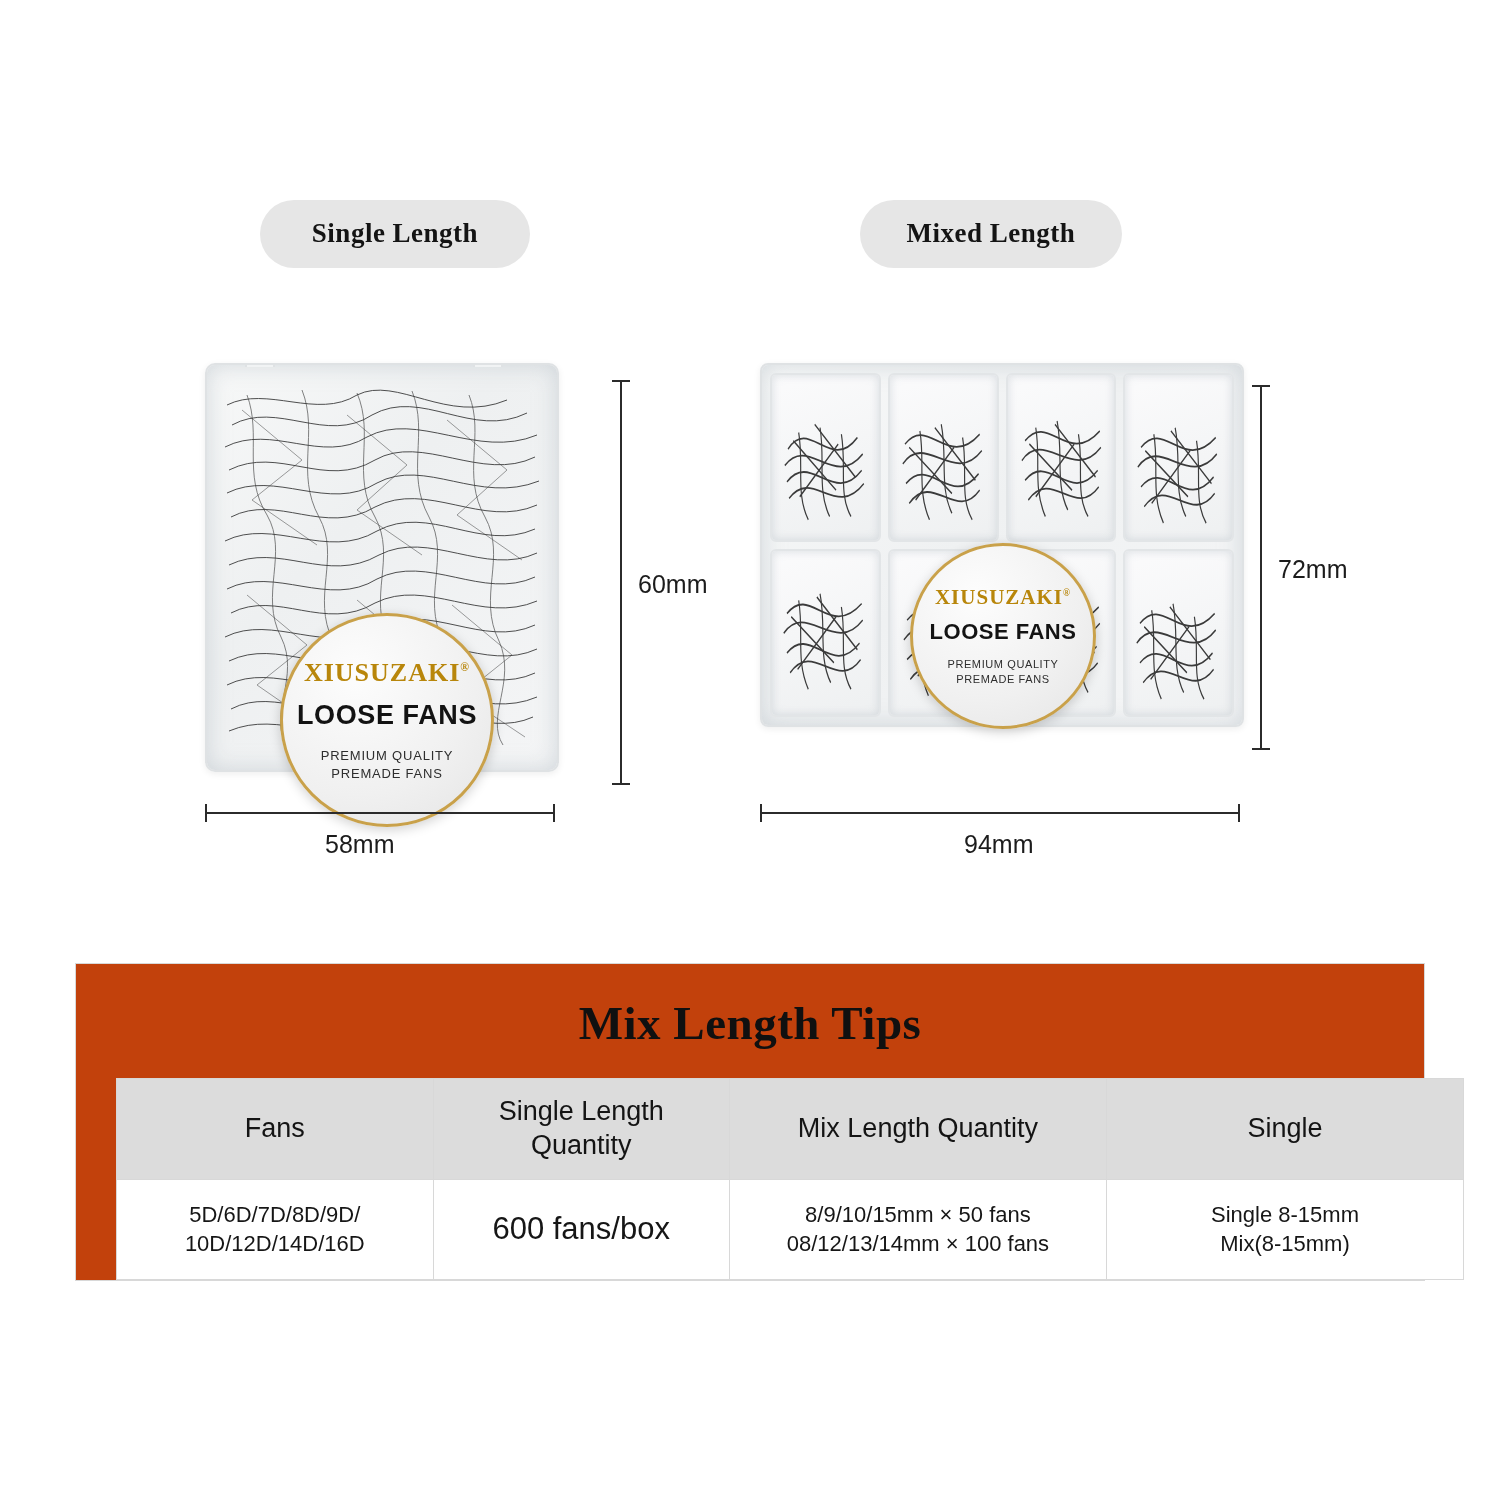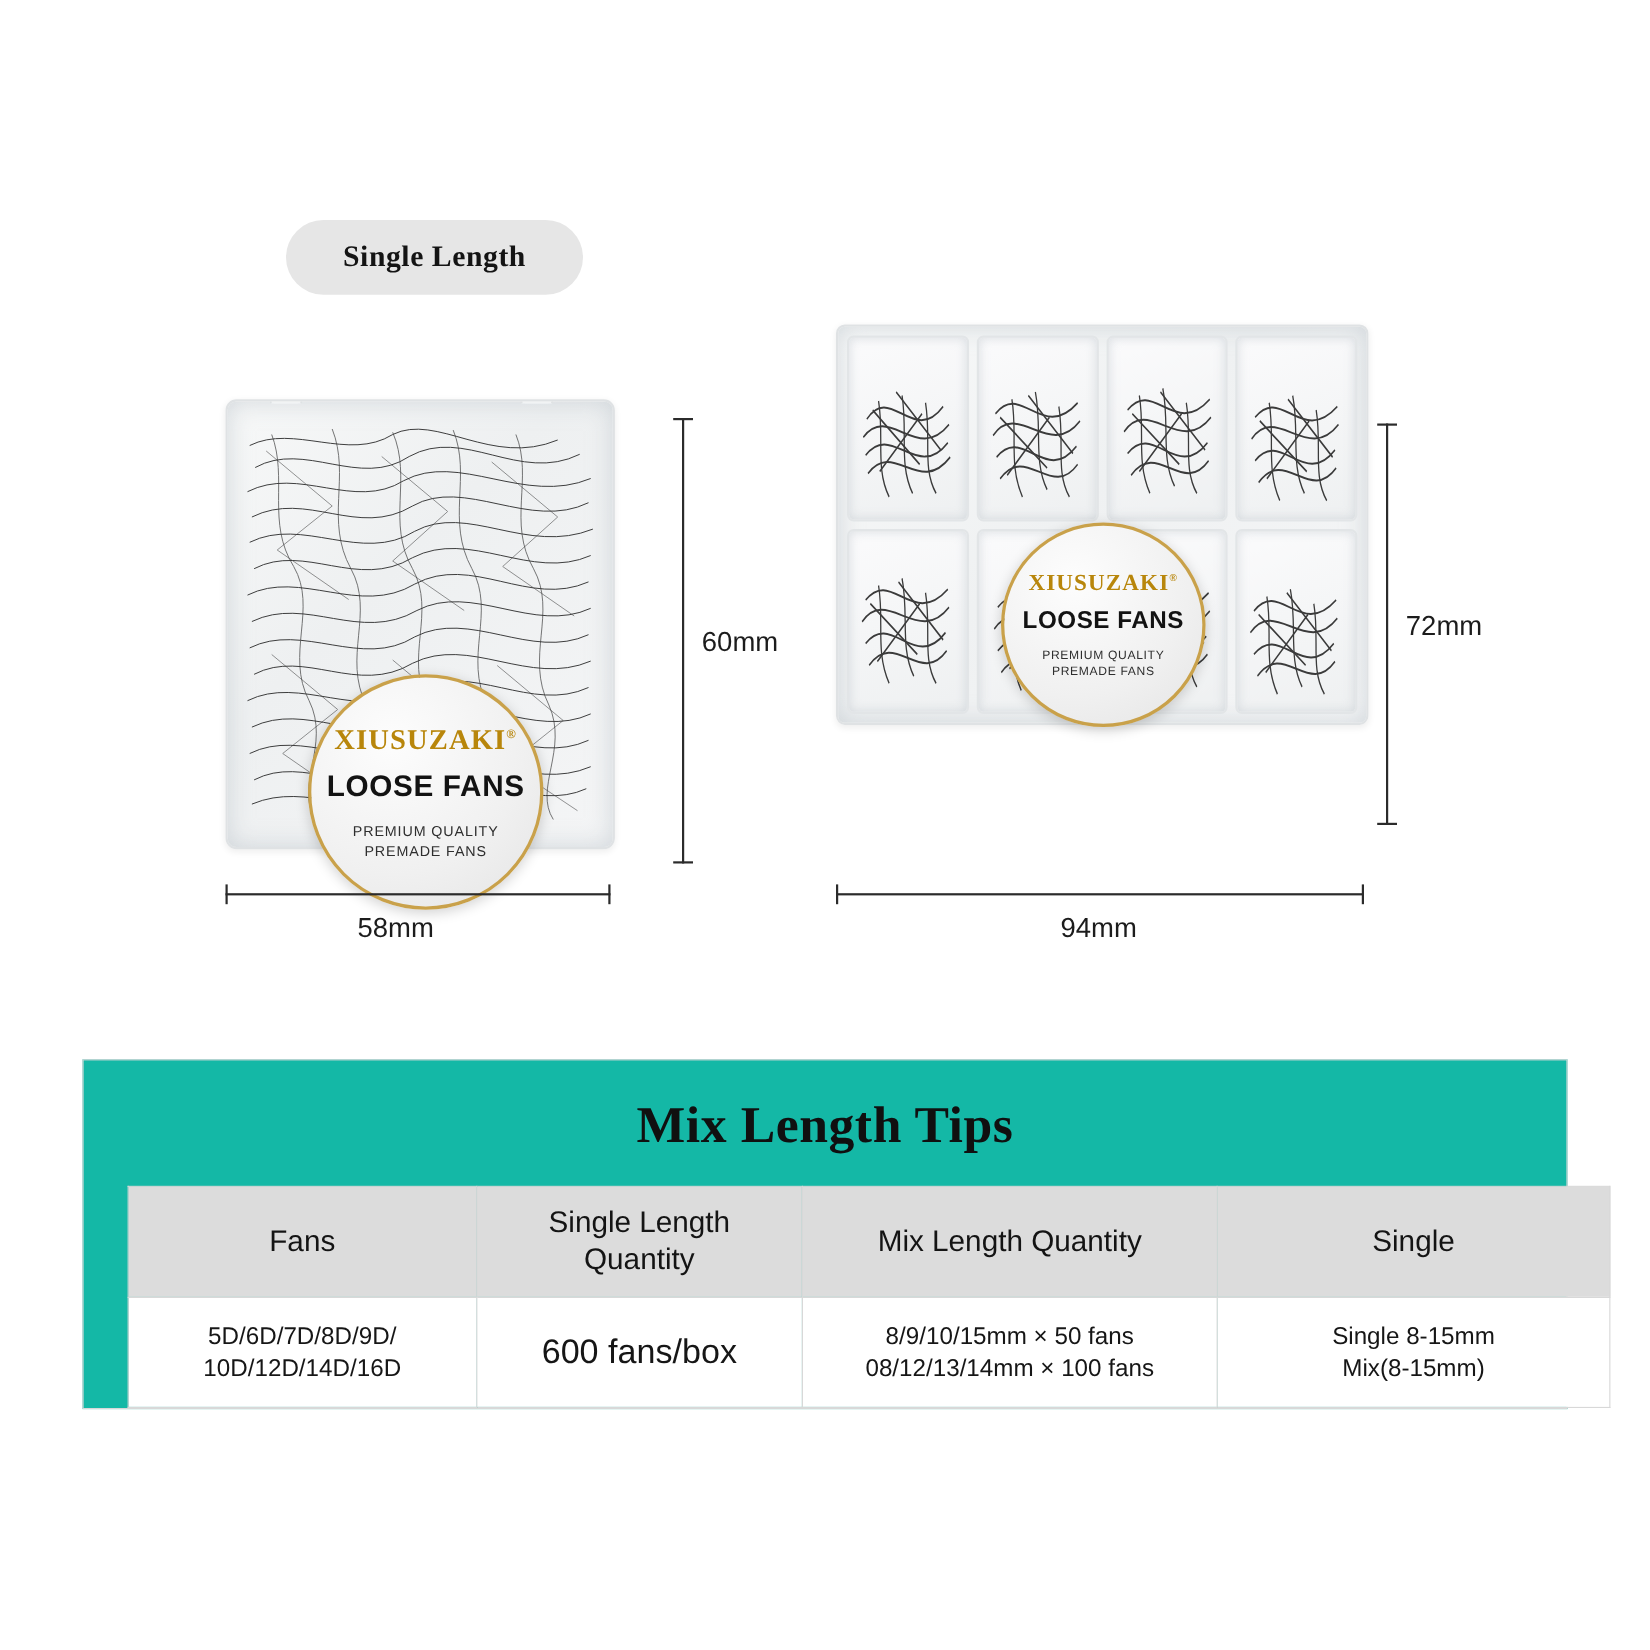--- a/index.html
+++ b/index.html
@@ -186,21 +186,21 @@
     top: -8px;
   }
 
   
   .table-card {
     position: absolute;
     left: 75px;
     top: 963px;
     width: 1348px;
     border: 1px solid #d8d8d8;
-    background: #14b8a6;
+    background: #c2410c;
   }
   .table-title {
     font-family: "Liberation Serif", serif;
     font-weight: bold;
     font-size: 47px;
     text-align: center;
     padding: 32px 0 28px 0;
     color: #101010;
     letter-spacing: 0.5px;
   }
@@ -306,20 +306,21 @@
 
     <div class="dim-line-h" style="left:35px; top:612px; width:350px;">
       <div class="cap-v" style="left:0;"></div>
       <div class="cap-v" style="right:0;"></div>
     </div>
     <div class="dim-text" style="left:155px; top:630px;">58mm</div>
   </div>
 
   <div class="panel panel-mixed">
 
+    <div class="pill pill-mixed">Mixed Length</div>
 
     <div class="box-wrap">
       <div class="box box-mixed">
         <div class="grid">
 
           <div class="cell">
             <svg class="lash-svg" viewBox="0 0 100 100" preserveAspectRatio="none">
               <g stroke="#1b1b1b" stroke-width="1.1" fill="none" opacity="0.85">
                 <path d="M15 45 C35 25 55 60 80 38"></path>
                   <path d="M12 55 C34 36 58 70 85 48"></path>

